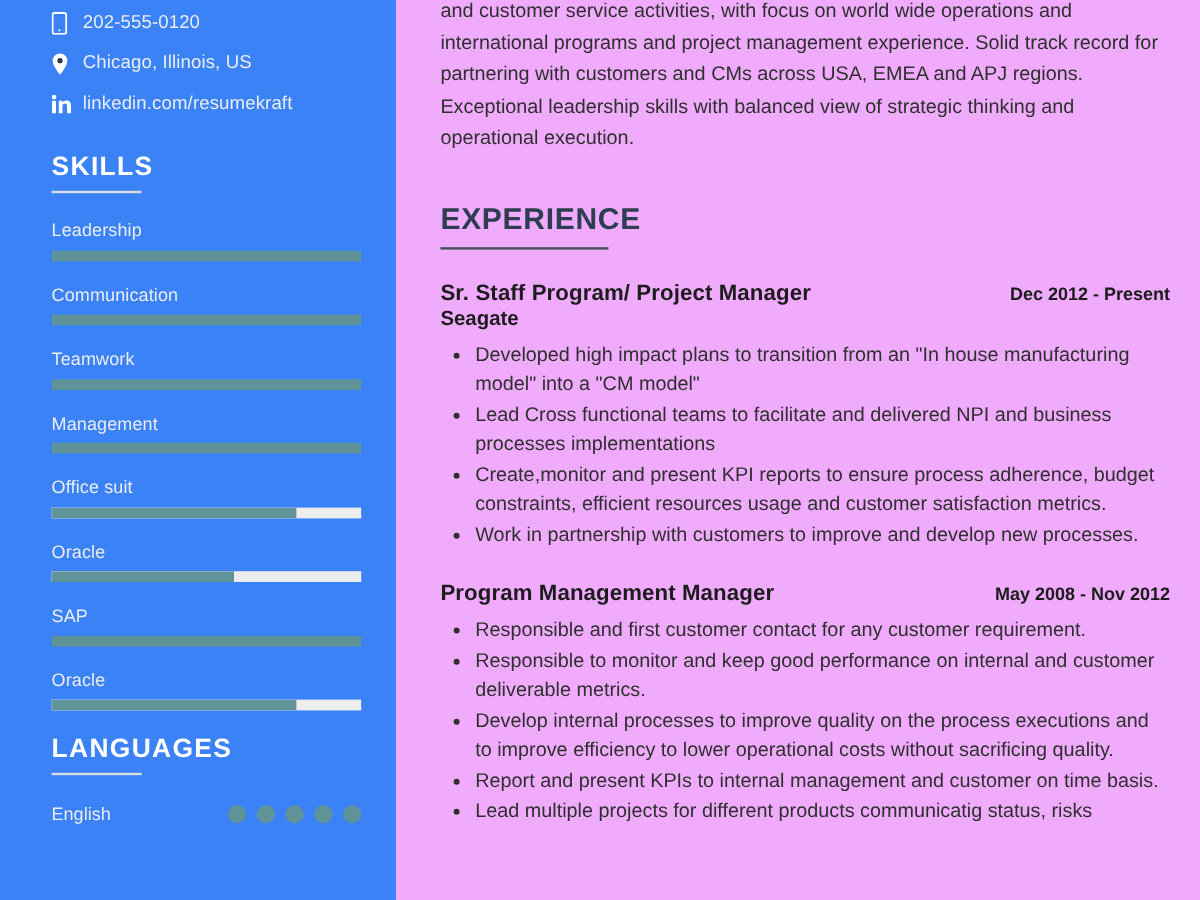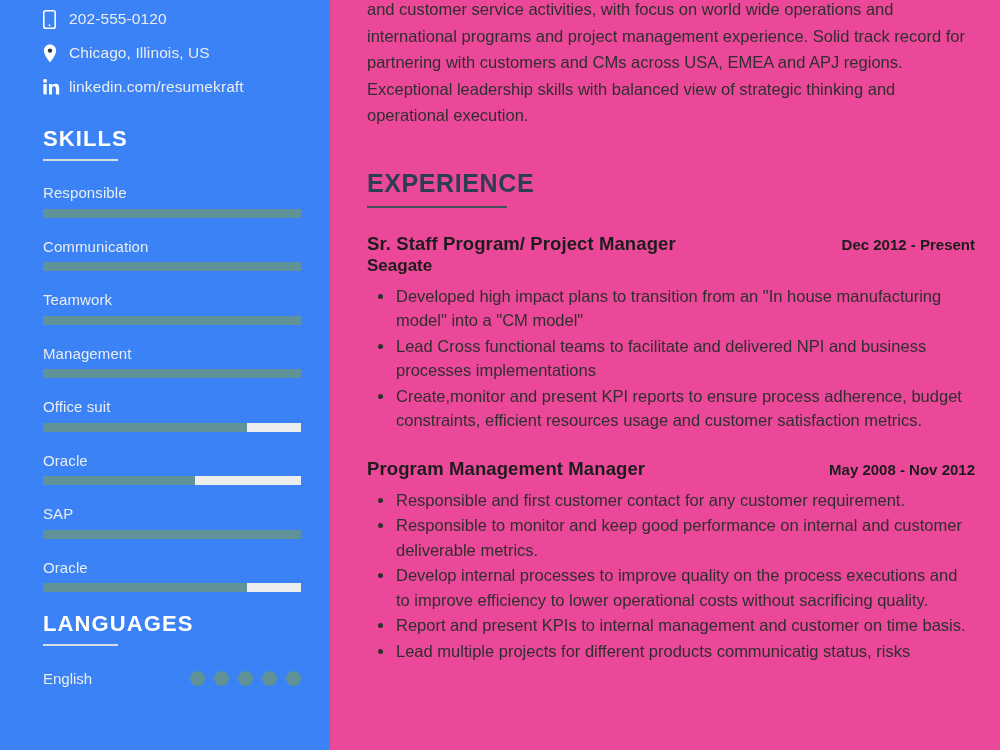--- a/index.html
+++ b/index.html
@@ -120,21 +120,21 @@
     width: 15px;
     height: 15px;
     border-radius: 50%;
     background: #5f9398;
   }
 
   
   .main {
     flex: 1 1 auto;
     height: 750px;
-    background: #ec4899;
+    background: #f0abfc;
     padding: 0 25px 0 37px;
     overflow: hidden;
   }
 
   .summary {
     color: #2f2f2f;
     font-size: 16.5px;
     line-height: 26.5px;
     margin-top: -4px;
   }
@@ -252,21 +252,21 @@
       </div>
 
     </div>
 
     <div class="side-section" style="margin-top:24px;">
       <div class="side-heading">SKILLS</div>
       <div class="side-rule"></div>
 
       <div class="skills-wrap" id="skills-wrap">
           <div class="skill-row">
-            <div class="skill-label">Responsible</div>
+            <div class="skill-label">Leadership</div>
             <div class="skill-track">
               <div class="skill-fill" style="width: 100%;"></div>
             </div>
           </div>
           <div class="skill-row">
             <div class="skill-label">Communication</div>
             <div class="skill-track">
               <div class="skill-fill" style="width: 100%;"></div>
             </div>
           </div>
@@ -342,20 +342,21 @@
         <div class="job">
           <div class="job-head">
             <div class="job-title">Sr. Staff Program/ Project Manager</div>
             <div class="job-dates">Dec 2012 - Present</div>
           </div>
           <div class="job-company">Seagate</div>
           <ul class="bullets">
             <li>Developed high impact plans to transition from an "In house manufacturing model" into a "CM model"</li>
             <li>Lead Cross functional teams to facilitate and delivered NPI and business processes implementations</li>
             <li>Create,monitor and present KPI reports to ensure process adherence, budget constraints, efficient resources usage and customer satisfaction metrics.</li>
+            <li>Work in partnership with customers to improve and develop new processes.</li>
           </ul>
         </div>
         <div class="job">
           <div class="job-head">
             <div class="job-title">Program Management Manager</div>
             <div class="job-dates">May 2008 - Nov 2012</div>
           </div>
           <ul class="bullets">
             <li>Responsible and first customer contact for any customer requirement.</li>
             <li>Responsible to monitor and keep good performance on internal and customer deliverable metrics.</li>

